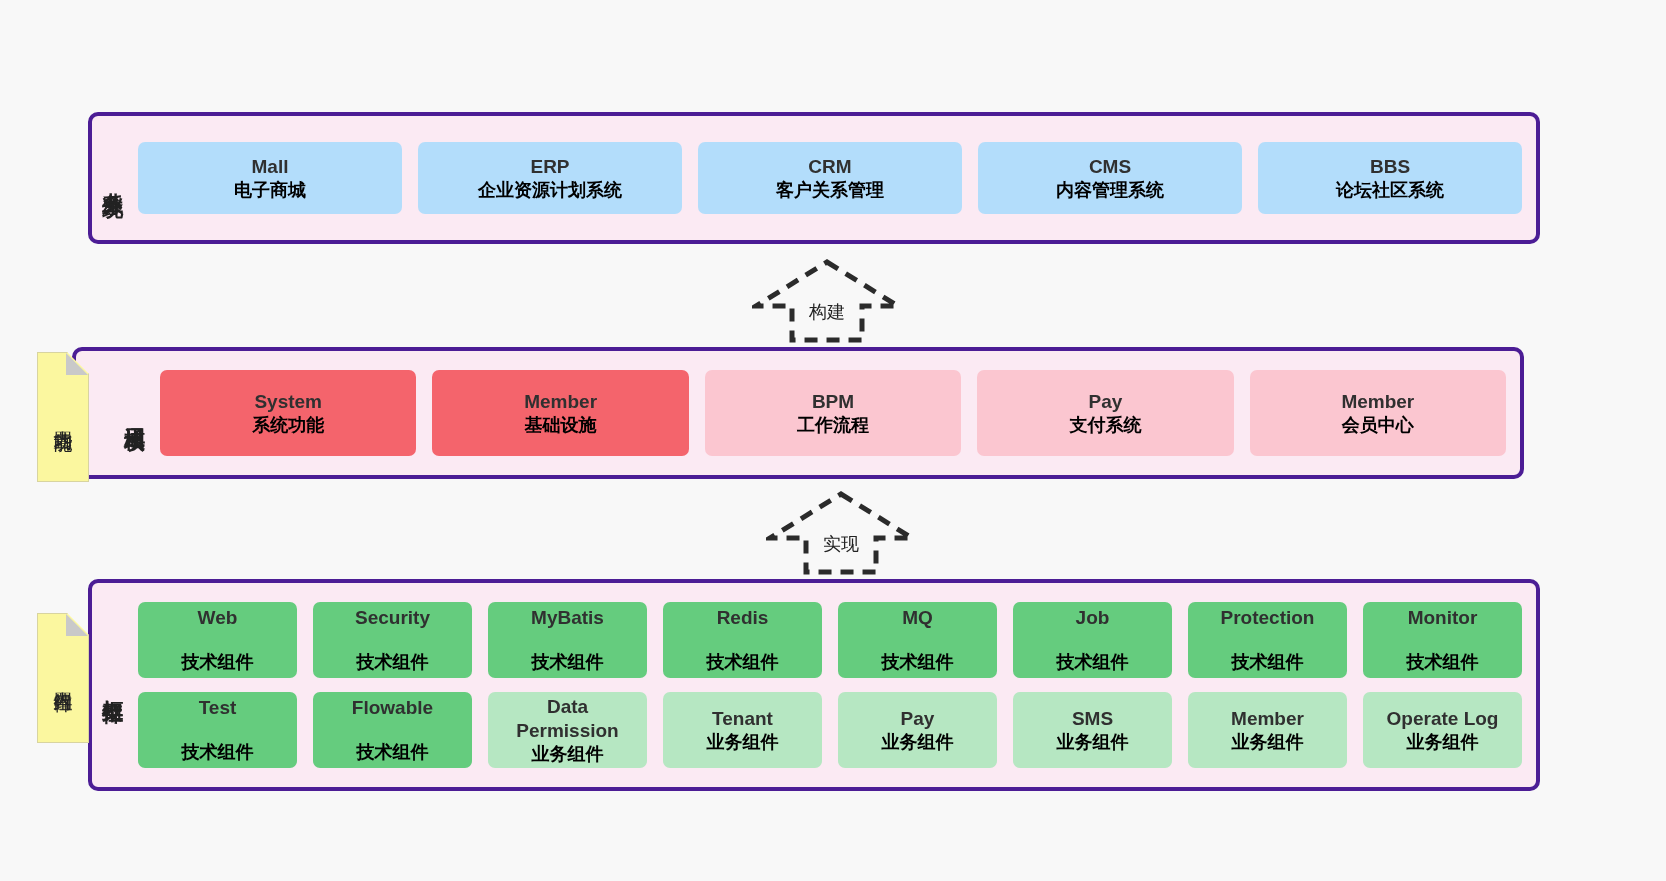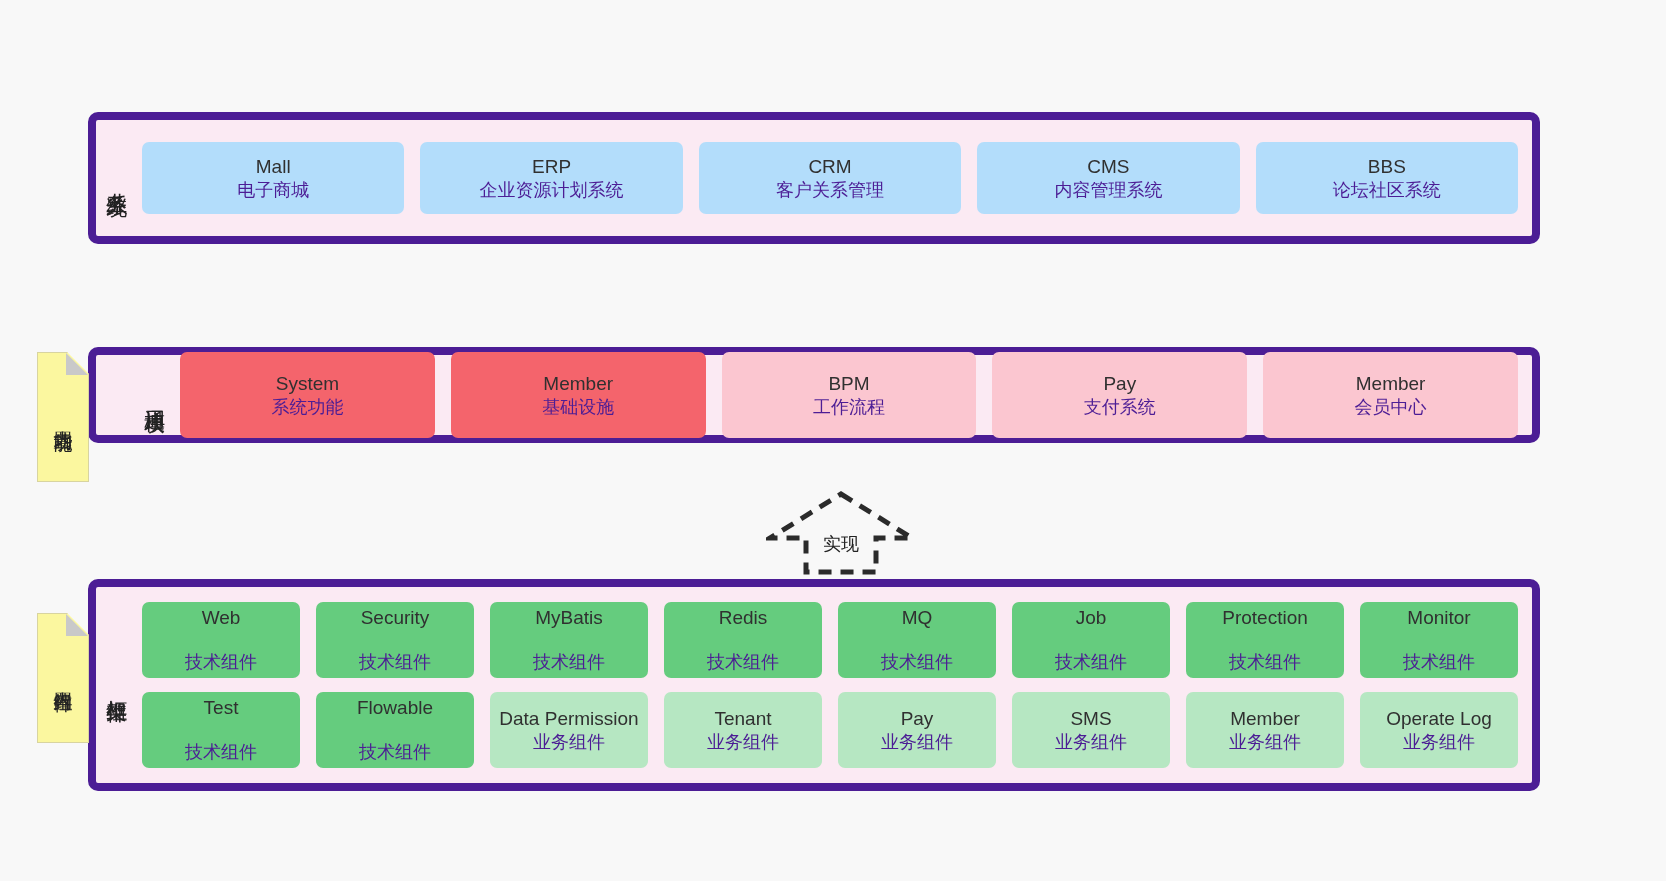--- a/index.html
+++ b/index.html
@@ -21,24 +21,25 @@
   .canvas {
     position: absolute;
     inset: 0;
   }
 
   
   .layer {
     position: absolute;
     box-sizing: border-box;
     background: #fbeaf3;
-    border: 8px solid #4c1d95;
+    border: 4px solid #4c1d95;
     border-radius: 10px;
     display: flex;
     align-items: stretch;
+    font-weight: bold;
   }
 
   
   .layer-label {
     flex: 0 0 auto;
     width: 42px;
     display: flex;
     align-items: center;
     justify-content: center;
     font-size: 21px;
@@ -78,32 +79,32 @@
     line-height: 1.26;
     box-sizing: border-box;
     padding: 4px 6px;
   }
   .card .t-en {
     font-size: 19px;
     color: #303030;
   }
   .card .t-cn {
     font-size: 18px;
-    color: #4c1d95;
+    color: #000000;
   }
 
   .card.blue   { background: #b3ddfb; }
   .card.red    { background: #f4646c; }
   .card.pink   { background: #fbc6d0; }
   .card.green  { background: #65cc7e; justify-content: space-between; }
   .card.mint   { background: #b6e7c2; }
 
   
   #layer-business { left: 88px;  top: 112px; width: 1452px; height: 132px; }
-  #layer-common   { left: 88px;  top: 347px; width: 1452px; height: 96px; padding-left: 38px; }
+  #layer-common   { left: 72px;  top: 347px; width: 1452px; height: 132px; padding-left: 38px; }
   #layer-frame    { left: 88px;  top: 579px; width: 1452px; height: 212px; }
 
   #layer-business .card { height: 72px; }
   #layer-common   .card { height: 86px; }
   #layer-frame    .card { height: 76px; }
 
   
   .note {
     position: absolute;
     box-sizing: border-box;
@@ -187,20 +188,26 @@
 
         <div class="card blue">
           <span class="t-en">BBS</span>
           <span class="t-cn">论坛社区系统</span>
         </div>
 
       </div>
     </div>
   </div>
 
+  <div class="block-arrow" id="arrow-build">
+    <svg width="150" height="86" viewBox="0 0 150 86">
+      <path d="M75 4 L146 48 L110 48 L110 82 L40 82 L40 48 L4 48 Z" fill="none" stroke="#2b2b2b" stroke-width="5" stroke-dasharray="13 9" stroke-linejoin="miter"></path>
+    </svg>
+    <span class="label">构建</span>
+  </div>
 
   <div class="note" id="note-common">
     <span class="fold"></span>
     <span>内置功能</span>
   </div>
 
   <div class="layer" id="layer-common">
     <div class="layer-label">通用模块</div>
     <div class="layer-body">
       <div class="row">

